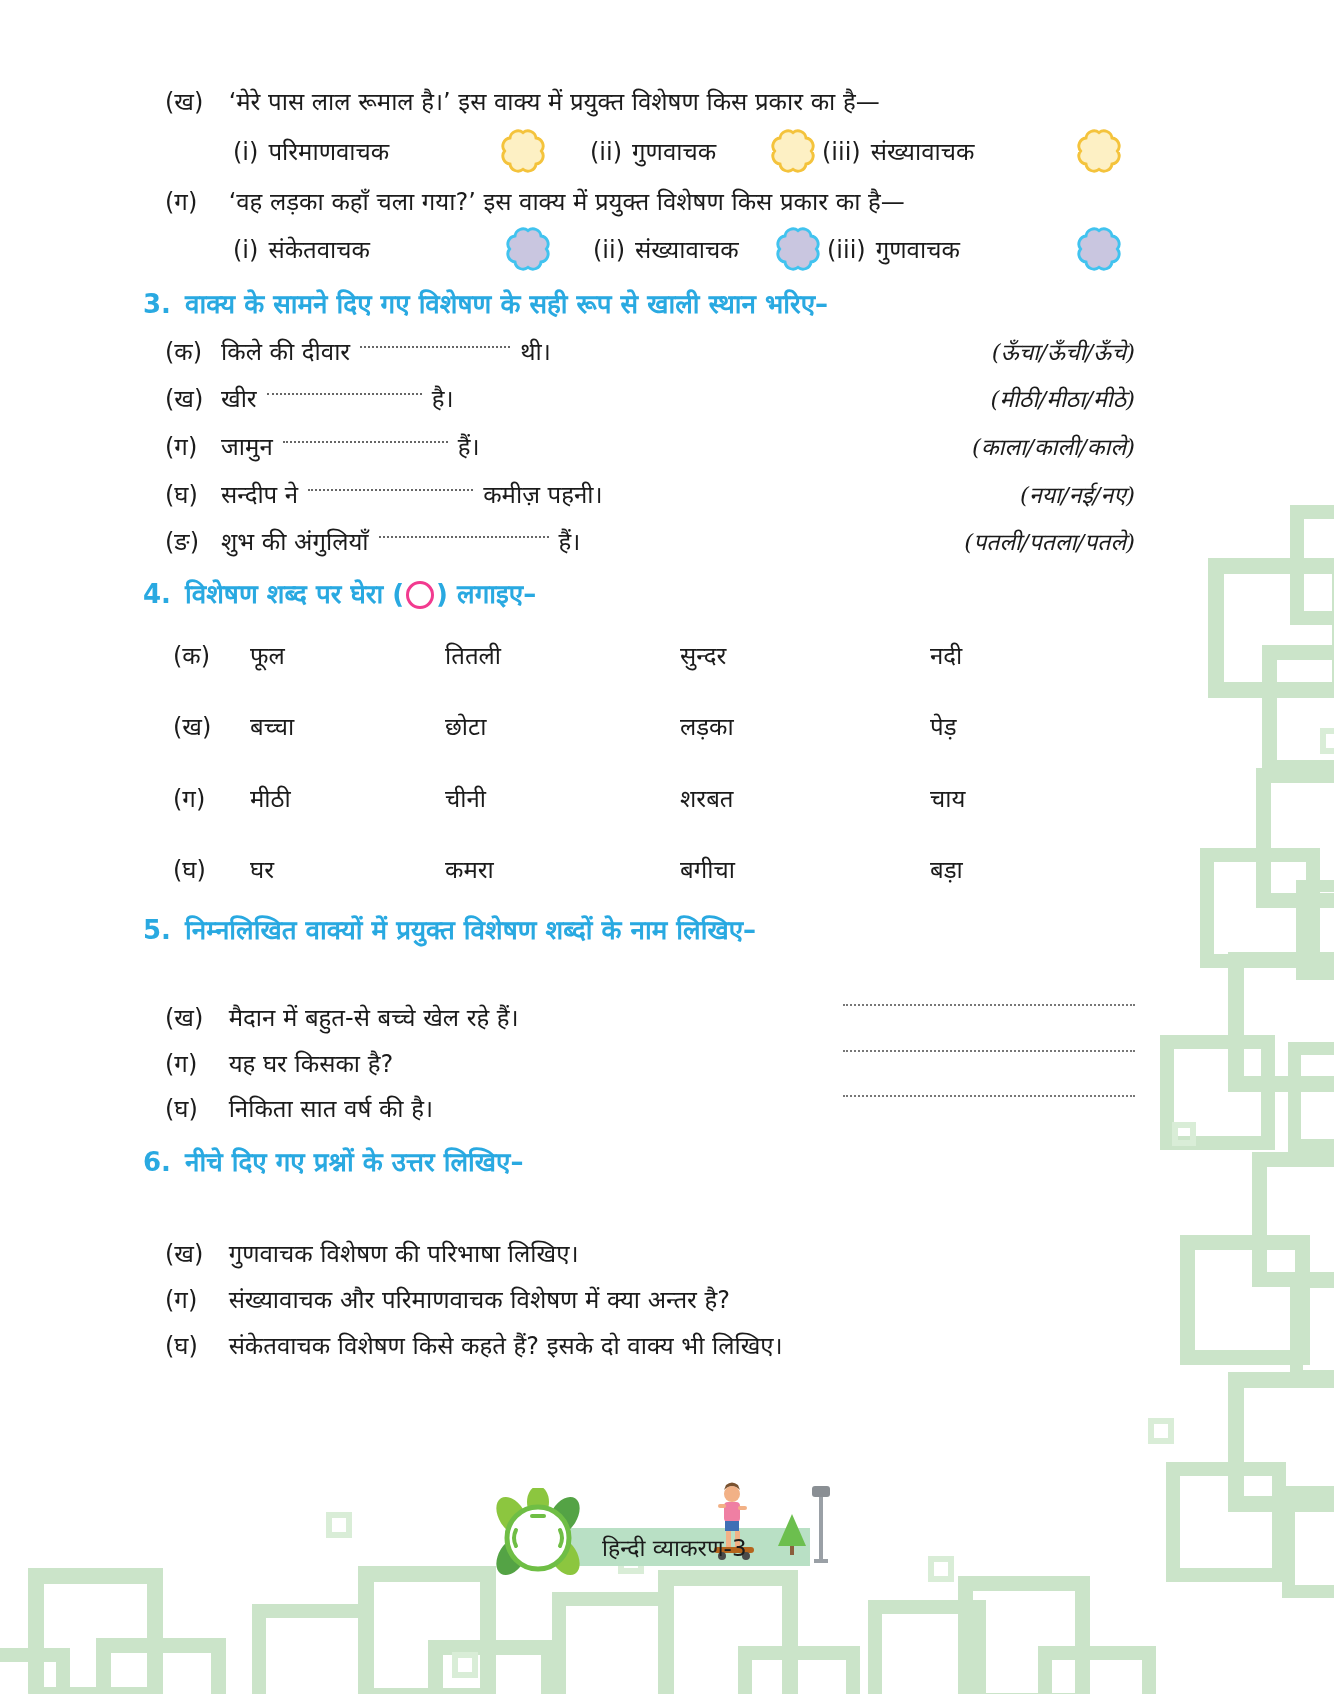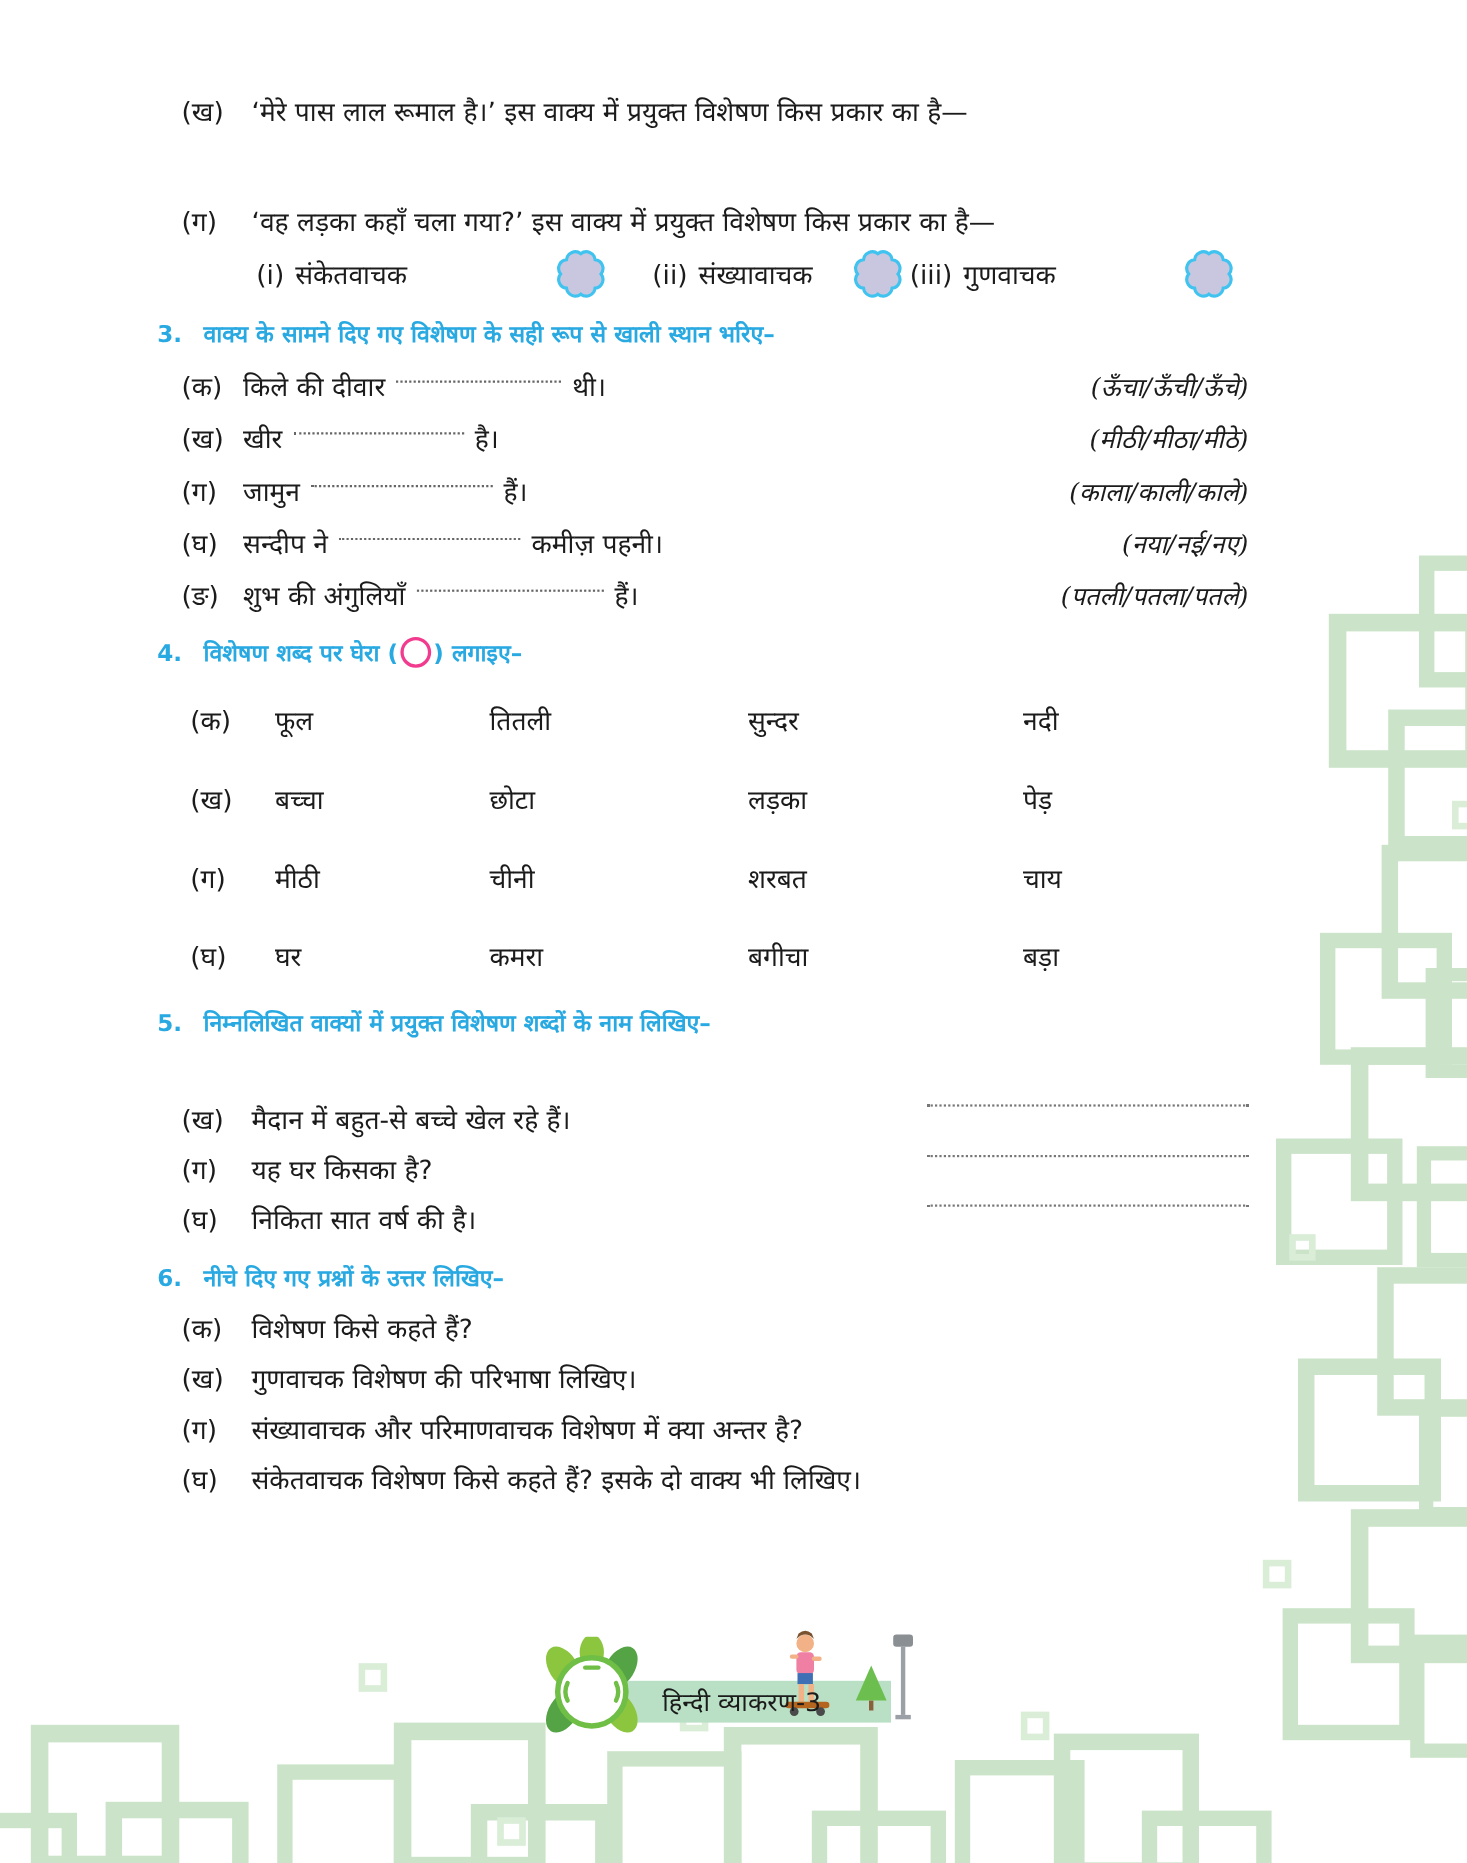--- a/index.html
+++ b/index.html
@@ -16,21 +16,21 @@
   .content { position:absolute; left:165px; top:0; width:970px; height:100%; z-index:1; }
   .row { position:absolute; left:0; right:0; font-size:24px; line-height:36px; }
   .lbl { display:inline-block; min-width:56px; }
   .q-text { }
   
   .opt-row { height:52px; }
   .opt { position:absolute; top:6px; white-space:nowrap; }
   .opt .num { margin-right:10px; }
   .flower { position:absolute; top:0; width:46px; height:46px; }
   
-  .heading { position:absolute; left:-22px; right:0; color:#29a9e1; font-weight:bold; font-size:21px; line-height:36px; }
+  .heading { position:absolute; left:-22px; right:0; color:#29a9e1; font-weight:bold; font-size:26px; line-height:36px; }
   .heading .num { display:inline-block; width:42px; }
   .circle-glyph {
     display:inline-block; width:28px; height:28px; border:3px solid #f23a8f;
     border-radius:50%; background:#fff; vertical-align:-6px; margin:0 2px;
   }
   
   .fill-row { display:flex; align-items:baseline; }
   .blank {
     display:inline-block; width:155px; border-bottom:2px dotted #666;
     transform:translateY(-12px); margin:0 10px;
@@ -94,20 +94,34 @@
   <div class="deco lt" style="left:928px;top:1556px;width:26px;height:26px;border-width:6px;"></div>
   <div class="deco" style="left:958px;top:1576px;width:132px;height:132px;border-width:15px;"></div>
   <div class="deco" style="left:1038px;top:1646px;width:118px;height:118px;border-width:14px;"></div>
 
   <div class="content">
 
     <div class="row" style="top:84px;">
       <span class="lbl">(ख)</span>
       <span class="q-text">‘मेरे पास लाल रूमाल है।’ इस वाक्य में प्रयुक्त विशेषण किस प्रकार का है—</span>
     </div>
+    <div class="row opt-row" style="top:128px;">
+      <span class="opt" style="left:68px;"><span class="num">(i)</span><span>परिमाणवाचक</span></span>
+      <svg class="flower" style="left:335px;" viewBox="0 0 40 40">
+          <path d="M36,20 A7,7 0 0 1 31.3,31.3 A7,7 0 0 1 20,36 A7,7 0 0 1 8.7,31.3 A7,7 0 0 1 4,20 A7,7 0 0 1 8.7,8.7 A7,7 0 0 1 20,4 A7,7 0 0 1 31.3,8.7 A7,7 0 0 1 36,20 Z" fill="#fdf0c4" stroke="#f4c33c" stroke-width="2.5"></path>
+        </svg>
+      <span class="opt" style="left:425px;"><span class="num">(ii)</span><span>गुणवाचक</span></span>
+      <svg class="flower" style="left:605px;" viewBox="0 0 40 40">
+          <path d="M36,20 A7,7 0 0 1 31.3,31.3 A7,7 0 0 1 20,36 A7,7 0 0 1 8.7,31.3 A7,7 0 0 1 4,20 A7,7 0 0 1 8.7,8.7 A7,7 0 0 1 20,4 A7,7 0 0 1 31.3,8.7 A7,7 0 0 1 36,20 Z" fill="#fdf0c4" stroke="#f4c33c" stroke-width="2.5"></path>
+        </svg>
+      <span class="opt" style="left:657px;"><span class="num">(iii)</span><span>संख्यावाचक</span></span>
+      <svg class="flower" style="right:13px;" viewBox="0 0 40 40">
+          <path d="M36,20 A7,7 0 0 1 31.3,31.3 A7,7 0 0 1 20,36 A7,7 0 0 1 8.7,31.3 A7,7 0 0 1 4,20 A7,7 0 0 1 8.7,8.7 A7,7 0 0 1 20,4 A7,7 0 0 1 31.3,8.7 A7,7 0 0 1 36,20 Z" fill="#fdf0c4" stroke="#f4c33c" stroke-width="2.5"></path>
+        </svg>
+    </div>
 
     <div class="row opt-row" style="top:226px;">
       <span class="opt" style="left:68px;"><span class="num">(i)</span><span>संकेतवाचक</span></span>
       <svg class="flower" style="left:340px;" viewBox="0 0 40 40">
           <path d="M36,20 A7,7 0 0 1 31.3,31.3 A7,7 0 0 1 20,36 A7,7 0 0 1 8.7,31.3 A7,7 0 0 1 4,20 A7,7 0 0 1 8.7,8.7 A7,7 0 0 1 20,4 A7,7 0 0 1 31.3,8.7 A7,7 0 0 1 36,20 Z" fill="#c9c6e0" stroke="#41c3ef" stroke-width="2.5"></path>
         </svg>
       <span class="opt" style="left:428px;"><span class="num">(ii)</span><span>संख्यावाचक</span></span>
       <svg class="flower" style="left:610px;" viewBox="0 0 40 40">
           <path d="M36,20 A7,7 0 0 1 31.3,31.3 A7,7 0 0 1 20,36 A7,7 0 0 1 8.7,31.3 A7,7 0 0 1 4,20 A7,7 0 0 1 8.7,8.7 A7,7 0 0 1 20,4 A7,7 0 0 1 31.3,8.7 A7,7 0 0 1 36,20 Z" fill="#c9c6e0" stroke="#41c3ef" stroke-width="2.5"></path>
         </svg>
@@ -206,24 +220,20 @@
       <span class="answer-line"></span>
     </div>
     <div class="row ans-row" style="top:1091px;">
       <span class="lbl">(घ)</span>
       <span>निकिता सात वर्ष की है।</span>
       <span class="answer-line"></span>
     </div>
 
     <div class="heading" style="top:1144px;">
       <span class="num">6.</span><span>नीचे दिए गए प्रश्नों के उत्तर लिखिए–</span>
-    </div>
-    <div class="row" style="top:1190px;">
-      <span class="lbl">(क)</span>
-      <span>विशेषण किसे कहते हैं?</span>
     </div>
     <div class="row" style="top:1236px;">
       <span class="lbl">(ख)</span>
       <span>गुणवाचक विशेषण की परिभाषा लिखिए।</span>
     </div>
     <div class="row" style="top:1282px;">
       <span class="lbl">(ग)</span>
       <span>संख्यावाचक और परिमाणवाचक विशेषण में क्या अन्तर है?</span>
     </div>
     <div class="row" style="top:1328px;">

